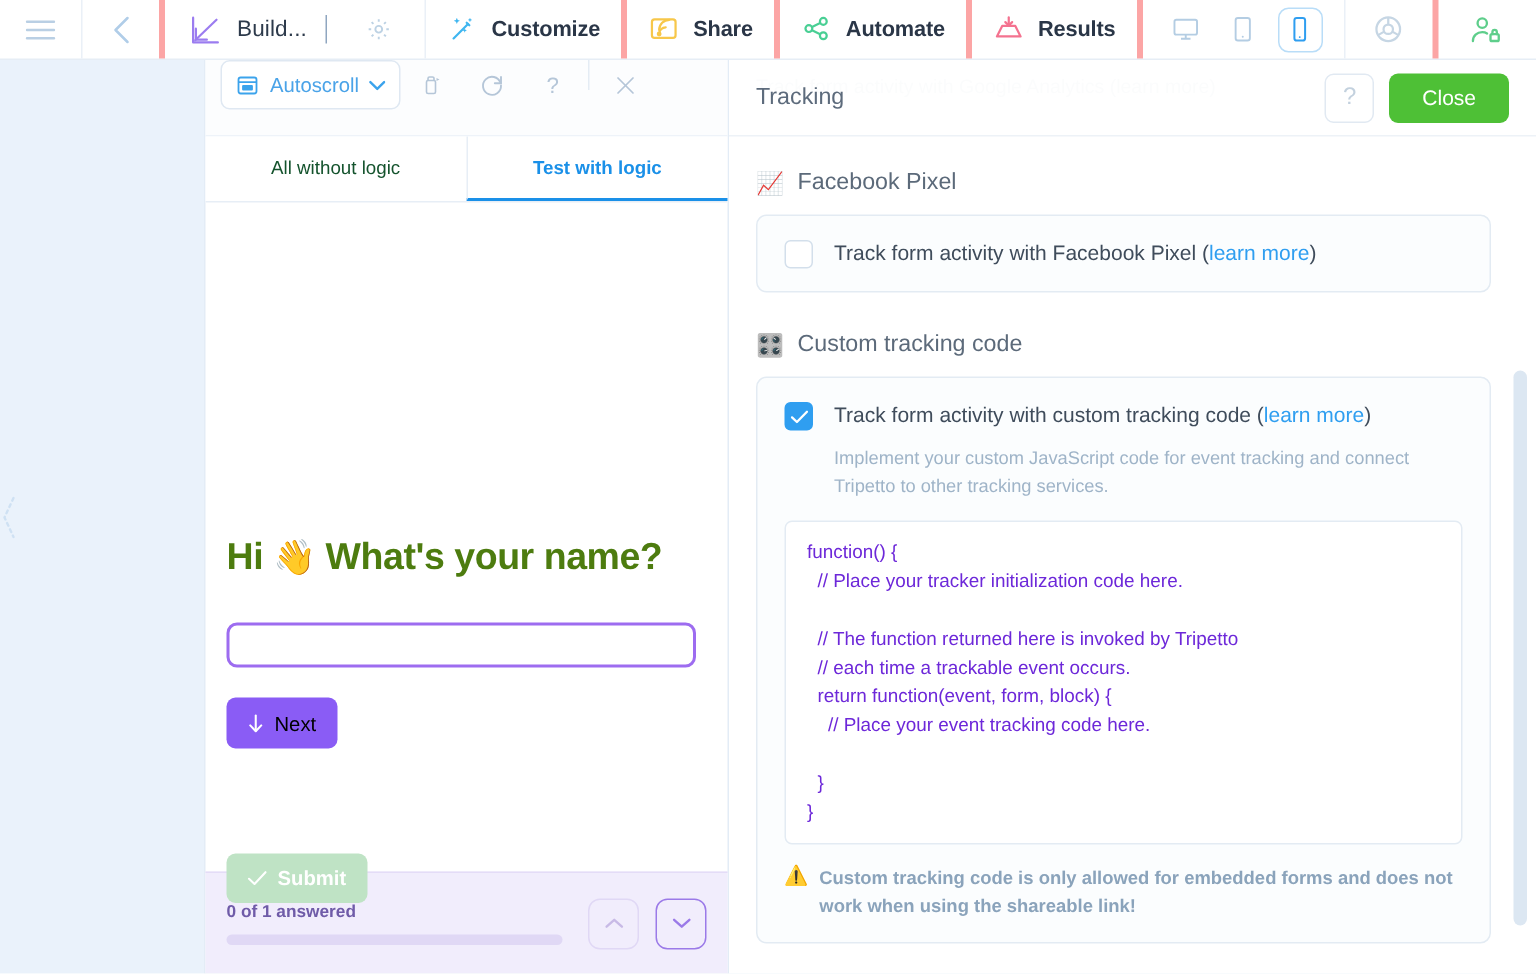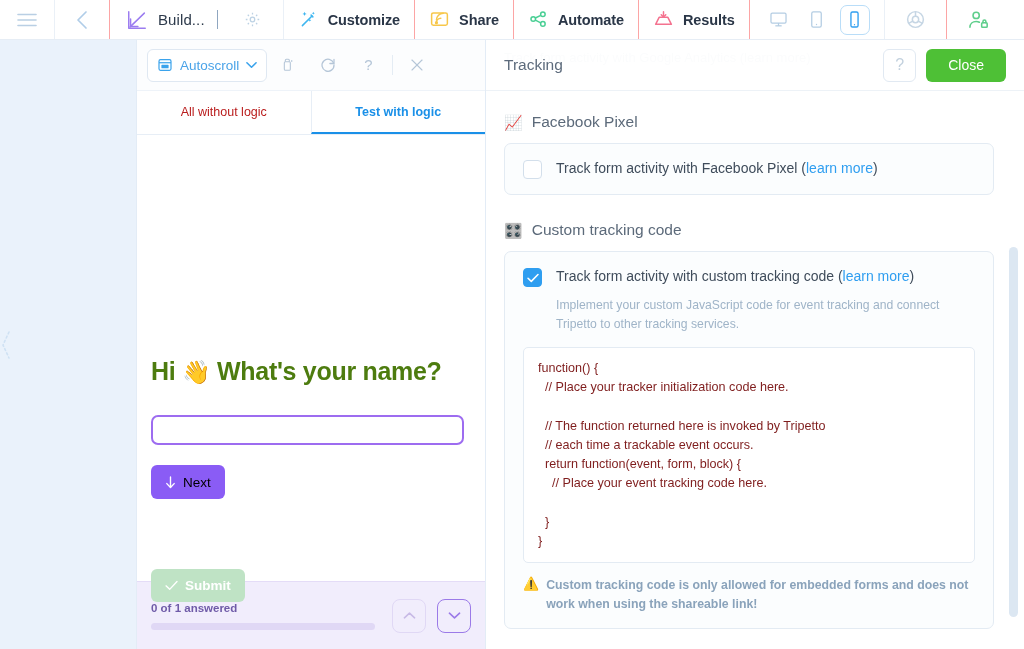--- a/index.html
+++ b/index.html
@@ -13,21 +13,21 @@
 
   
   .topbar {
     height: 40px; min-height: 40px;
     display: flex; align-items: stretch;
     background: #ffffff;
     border-bottom: 1px solid #e6edf5;
   }
   .tb-cell {
     display: flex; align-items: center; justify-content: center;
-    border-right: 1px solid #fca5a5;
+    border-right: 4px solid #fca5a5;
     padding: 0 14px; gap: 9px;
     font-size: 14.5px; color: #2d3a4b;
   }
   .tb-cell.hamburger { width: 55px; padding: 0; border-right: 1px solid #eaf0f7; }
   .tb-cell.back { width: 55px; padding: 0; }
   .tb-build { padding: 0 10px 0 16px; gap: 10px; border-right: none; }
   .tb-build-name { font-size: 15px; color: #2d3a4b; letter-spacing: .1px; }
   .caret {
     display: inline-block; width: 1px; height: 19px; background: #8fa6c0;
     margin-left: 2px; vertical-align: middle;
@@ -55,40 +55,40 @@
 
   
   .preview-wrap {
     width: 350px; min-width: 350px; margin-left: 136px;
     background: #ffffff;
     display: flex; flex-direction: column;
     border-left: 1px solid #e3ecf6;
     border-right: 1px solid #e3ecf6;
   }
   .pv-toolbar {
-    height: 51px; min-height: 51px; display: flex; align-items: center;
+    height: 51px; min-height: 51px; display: flex; align-items: flex-start;
     padding: 0 8px 0 10px; background: #fcfdfe; gap: 2px;
     border-bottom: 1px solid #eef3f9;
   }
   .autoscroll {
     display: flex; align-items: center; gap: 7px;
     border: 1px solid #dfe8f2; border-radius: 6px;
     background: #fff; height: 33px; padding: 0 9px;
     color: #4aa3e8; font-size: 13.5px;
   }
   .pv-icobtn {
     width: 38px; height: 34px; display: flex; align-items: center; justify-content: center;
     color: #b5c6d8;
   }
   .pv-divider { width: 1px; height: 20px; background: #e4ecf4; margin: 0 3px; }
 
   .pv-tabs { display: flex; height: 44px; min-height: 44px; background: #fff; border-bottom: 1px solid #e7eef6; }
   .pv-tab {
     flex: 1; display: flex; align-items: center; justify-content: center;
-    font-size: 12.5px; color: #b91c1c; border-bottom: 2px solid transparent;
+    font-size: 12.5px; color: #14532d; border-bottom: 2px solid transparent;
   }
   .pv-tab.active { color: #1a90e8; border-bottom-color: #1a90e8; font-weight: 600; }
   .pv-tab + .pv-tab { border-left: 1px solid #e7eef6; }
 
   .pv-form { flex: 1; padding: 0 16px; position: relative; min-height: 0; }
   .pv-q {
     position: absolute; left: 14px; top: 222px;
     font-size: 25px; font-weight: 700; color: #4d7c0f; letter-spacing: -.3px;
     white-space: nowrap;
   }
@@ -168,21 +168,21 @@
   .cb.checked { background: #2f9ef0; border-color: #2f9ef0; }
   .opt-label { font-size: 14px; color: #3f4c5b; line-height: 1.35; }
   .opt-label .lnk { color: #2f9ef0; }
   .opt-desc { font-size: 12.2px; color: #9fb4c8; line-height: 1.55; margin: 9px 0 0 33px; max-width: 440px; }
 
   .code-box {
     margin: 13px 0 0 0;
     border: 1px solid #e3ebf3; border-radius: 5px; background: #fff;
     padding: 11px 14px;
     font-family: "Liberation Sans", sans-serif;
-    font-size: 12.6px; color: #7f1d1d; line-height: 1.53;
+    font-size: 12.6px; color: #6d28d9; line-height: 1.53;
     white-space: pre;
     min-height: 196px;
   }
   .warn {
     display: flex; gap: 7px; align-items: flex-start;
     margin-top: 13px; font-size: 12.3px; color: #8aa3bb; line-height: 1.5;
     font-weight: 600; max-width: 470px;
   }
   .warn-ico { font-size: 13px; line-height: 1.3; }
 

